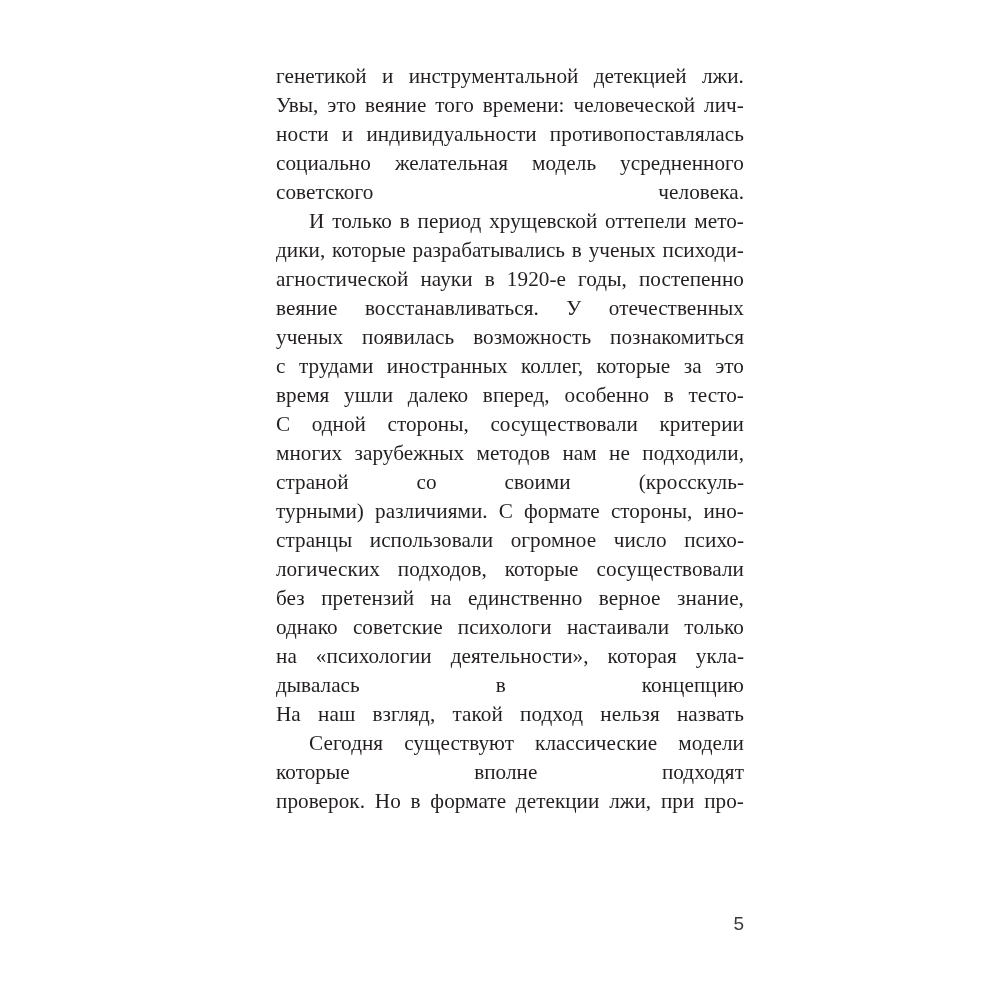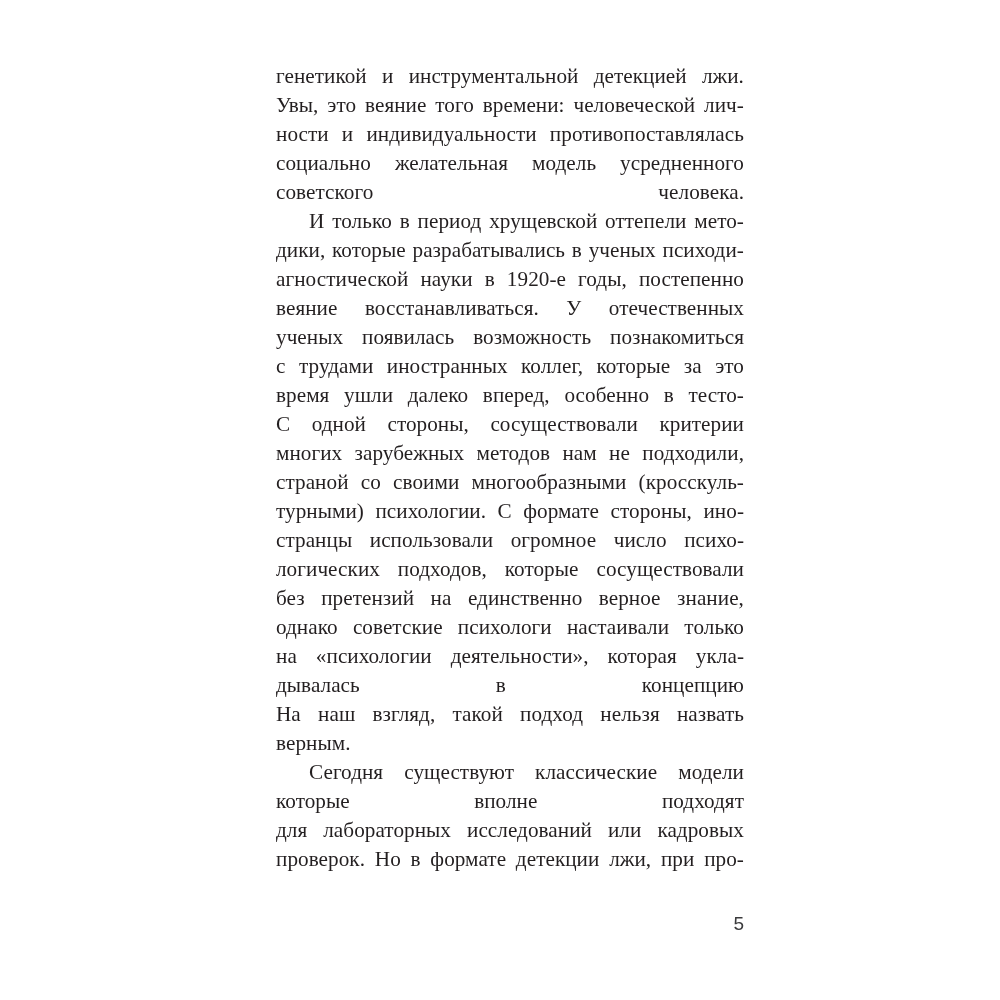--- a/index.html
+++ b/index.html
@@ -83,34 +83,32 @@
       <div class="para">
         <div class="line just indent"><span class="w">И</span><span class="w">только</span><span class="w">в</span><span class="w">период</span><span class="w">хрущевской</span><span class="w">оттепели</span><span class="w">мето-</span></div>
         <div class="line just"><span class="w">дики,</span><span class="w">которые</span><span class="w">разрабатывались</span><span class="w">в</span><span class="w">ученых</span><span class="w">психоди-</span></div>
         <div class="line just"><span class="w">агностической</span><span class="w">науки</span><span class="w">в</span><span class="w">1920-е</span><span class="w">годы,</span><span class="w">постепенно</span></div>
         <div class="line just"><span class="w">веяние</span><span class="w">восстанавливаться.</span><span class="w">У</span><span class="w">отечественных</span></div>
         <div class="line just"><span class="w">ученых</span><span class="w">появилась</span><span class="w">возможность</span><span class="w">познакомиться</span></div>
         <div class="line just"><span class="w">с</span><span class="w">трудами</span><span class="w">иностранных</span><span class="w">коллег,</span><span class="w">которые</span><span class="w">за</span><span class="w">это</span></div>
         <div class="line just"><span class="w">время</span><span class="w">ушли</span><span class="w">далеко</span><span class="w">вперед,</span><span class="w">особенно</span><span class="w">в</span><span class="w">тесто-</span></div>
         <div class="line just"><span class="w">С</span><span class="w">одной</span><span class="w">стороны,</span><span class="w">сосуществовали</span><span class="w">критерии</span></div>
         <div class="line just"><span class="w">многих</span><span class="w">зарубежных</span><span class="w">методов</span><span class="w">нам</span><span class="w">не</span><span class="w">подходили,</span></div>
-        <div class="line just"><span class="w">страной</span><span class="w">со</span><span class="w">своими</span><span class="w">многообразными</span><span class="w">(кросскуль-</span></div>
-        <div class="line just"><span class="w">турными)</span><span class="w">психологии.</span><span class="w">С</span><span class="w">формате</span><span class="w">стороны,</span><span class="w">ино-</span></div>
+        <div class="line just"><span class="w">страной</span><span class="w">со</span><span class="w">своими</span><span class="w">(кросскуль-</span></div>
+        <div class="line just"><span class="w">турными)</span><span class="w">различиями.</span><span class="w">С</span><span class="w">формате</span><span class="w">стороны,</span><span class="w">ино-</span></div>
         <div class="line just"><span class="w">странцы</span><span class="w">использовали</span><span class="w">огромное</span><span class="w">число</span><span class="w">психо-</span></div>
         <div class="line just"><span class="w">логических</span><span class="w">подходов,</span><span class="w">которые</span><span class="w">сосуществовали</span></div>
         <div class="line just"><span class="w">без</span><span class="w">претензий</span><span class="w">на</span><span class="w">единственно</span><span class="w">верное</span><span class="w">знание,</span></div>
         <div class="line just"><span class="w">однако</span><span class="w">советские</span><span class="w">психологи</span><span class="w">настаивали</span><span class="w">только</span></div>
         <div class="line just"><span class="w">на</span><span class="w">«психологии</span><span class="w">деятельности»,</span><span class="w">которая</span><span class="w">укла-</span></div>
         <div class="line just"><span class="w">дывалась</span><span class="w">в</span><span class="w">концепцию</span></div>
         <div class="line just"><span class="w">На</span><span class="w">наш</span><span class="w">взгляд,</span><span class="w">такой</span><span class="w">подход</span><span class="w">нельзя</span><span class="w">назвать</span></div>
-        <div class="line last"><span class="w">верным.</span></div>
       </div>
       <div class="para">
         <div class="line just indent"><span class="w">Сегодня</span><span class="w">существуют</span><span class="w">классические</span><span class="w">модели</span></div>
         <div class="line just"><span class="w">которые</span><span class="w">вполне</span><span class="w">подходят</span></div>
-        <div class="line just"><span class="w">для</span><span class="w">лабораторных</span><span class="w">исследований</span><span class="w">или</span><span class="w">кадровых</span></div>
         <div class="line just"><span class="w">проверок.</span><span class="w">Но</span><span class="w">в</span><span class="w">формате</span><span class="w">детекции</span><span class="w">лжи,</span><span class="w">при</span><span class="w">про-</span></div>
       </div>
     </div>
 
   <div class="page-number">5</div>
 
 </div>
 
 </body></html>

